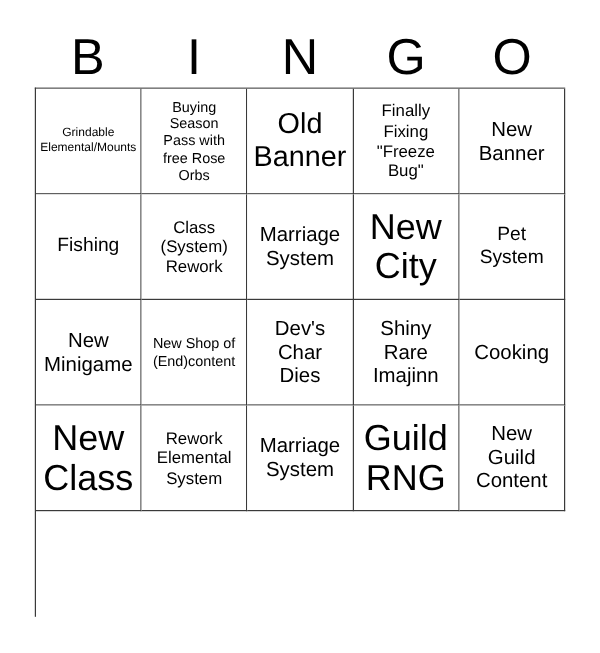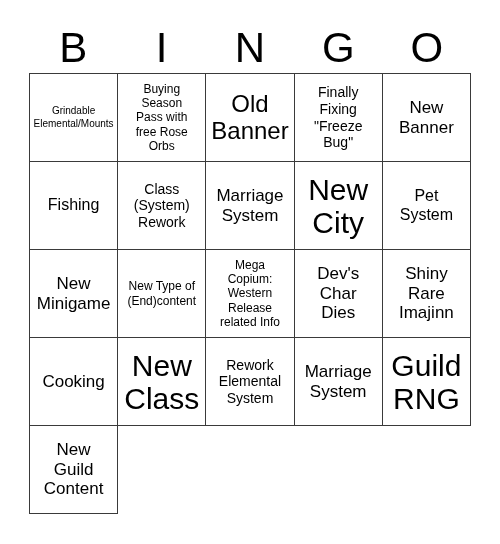--- a/index.html
+++ b/index.html
@@ -141,29 +141,22 @@
       </div>
       <div class="bingo-cell fs-l">
         <span class="cell-text">Pet
 System</span>
       </div>
       <div class="bingo-cell fs-m">
         <span class="cell-text">New
 Minigame</span>
       </div>
       <div class="bingo-cell fs-xs">
-        <span class="cell-text">New Type of
+        <span class="cell-text">New Shop of
 (End)content</span>
-      </div>
-      <div class="bingo-cell fs-xs">
-        <span class="cell-text">Mega
-Copium:
-Western
-Release
-related Info</span>
       </div>
       <div class="bingo-cell fs-m">
         <span class="cell-text">Dev's
 Char
 Dies</span>
       </div>
       <div class="bingo-cell fs-m">
         <span class="cell-text">Shiny
 Rare
 Imajinn</span>

